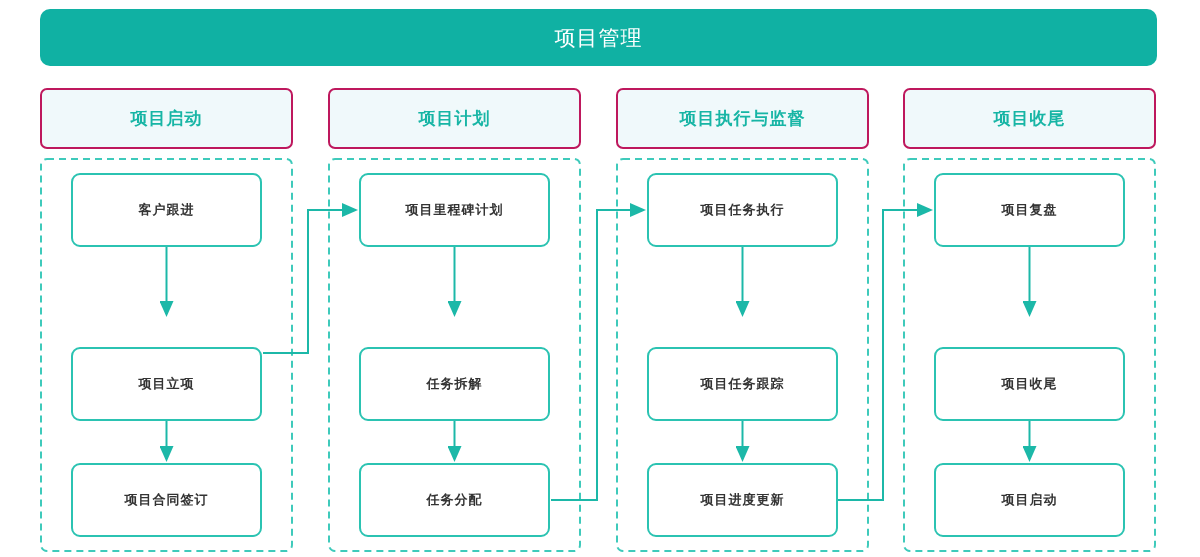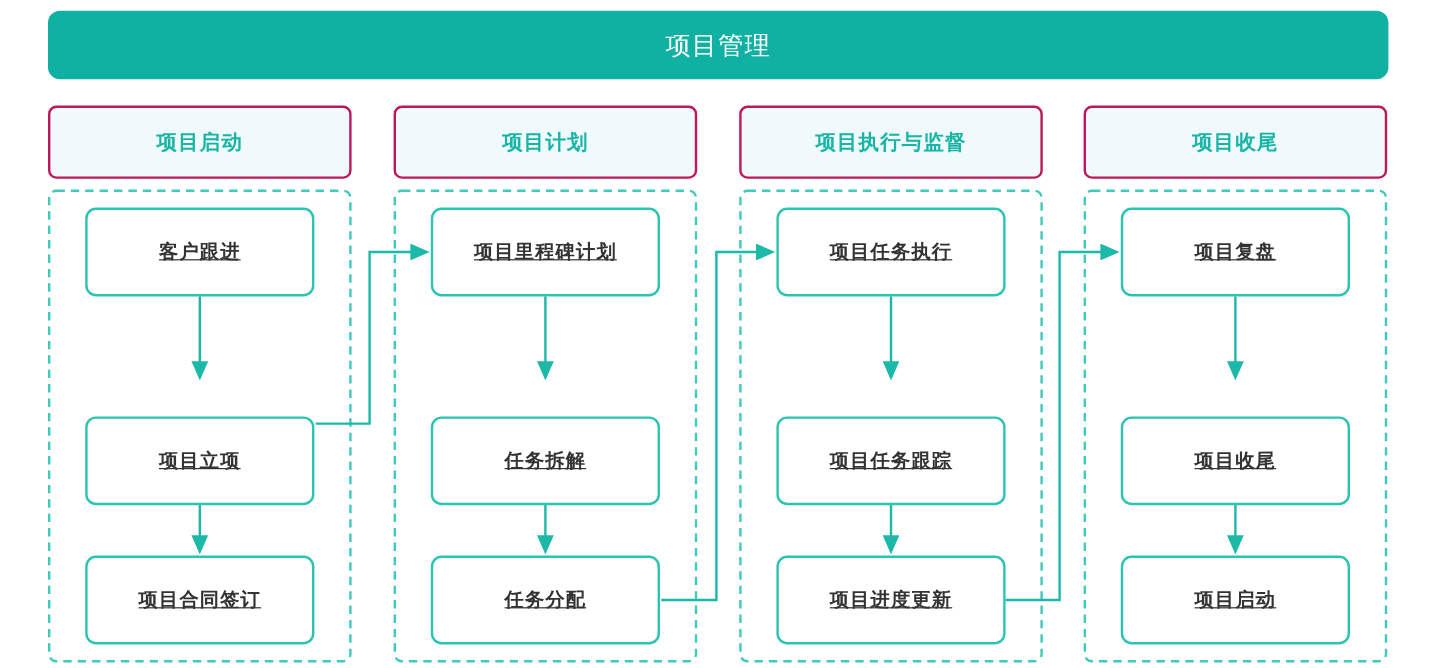--- a/index.html
+++ b/index.html
@@ -63,24 +63,23 @@
 
   .flow-node {
     position: absolute;
     left: 31px;
     width: 191px; height: 74px;
     background: #ffffff;
     border: 2px solid #2BC3B2;
     border-radius: 9px;
     display: flex; align-items: center; justify-content: center;
     color: #333333;
-    font-size: 16px;
+    font-size: 13px;
     font-weight: bold;
     letter-spacing: 1px;
-    text-decoration: underline;
   }
   .flow-node.r1 { top: 173px; }
   .flow-node.r2 { top: 318px; margin-top: 29px; }
   .flow-node.r3 { top: 463px; }
 </style>
 </head>
 <body>
 
 <div class="canvas">
 

